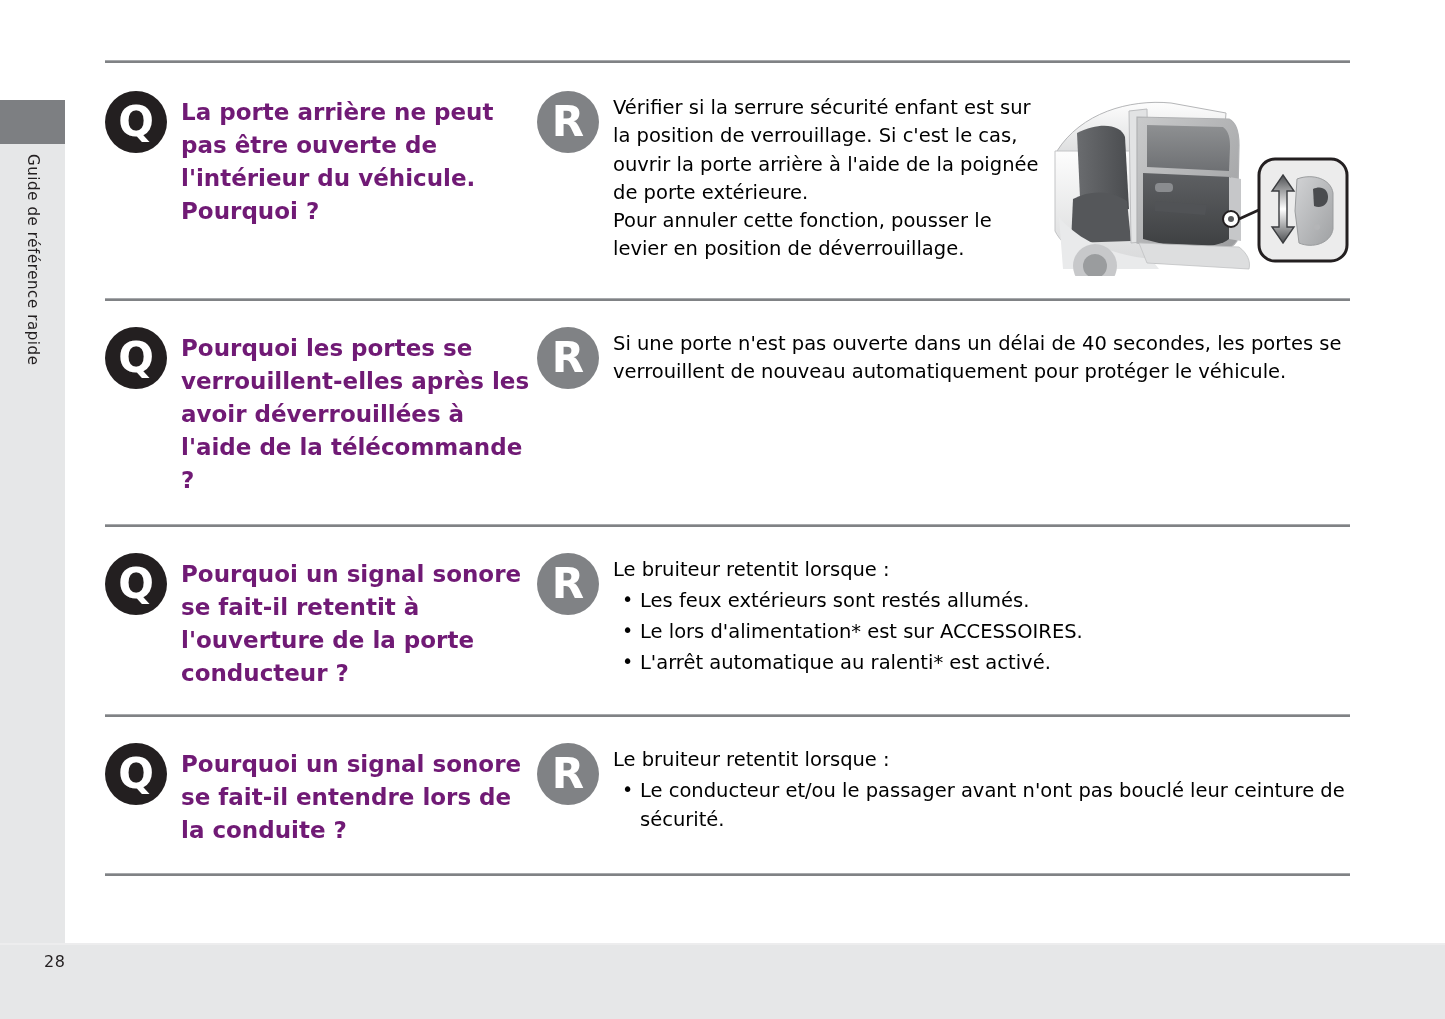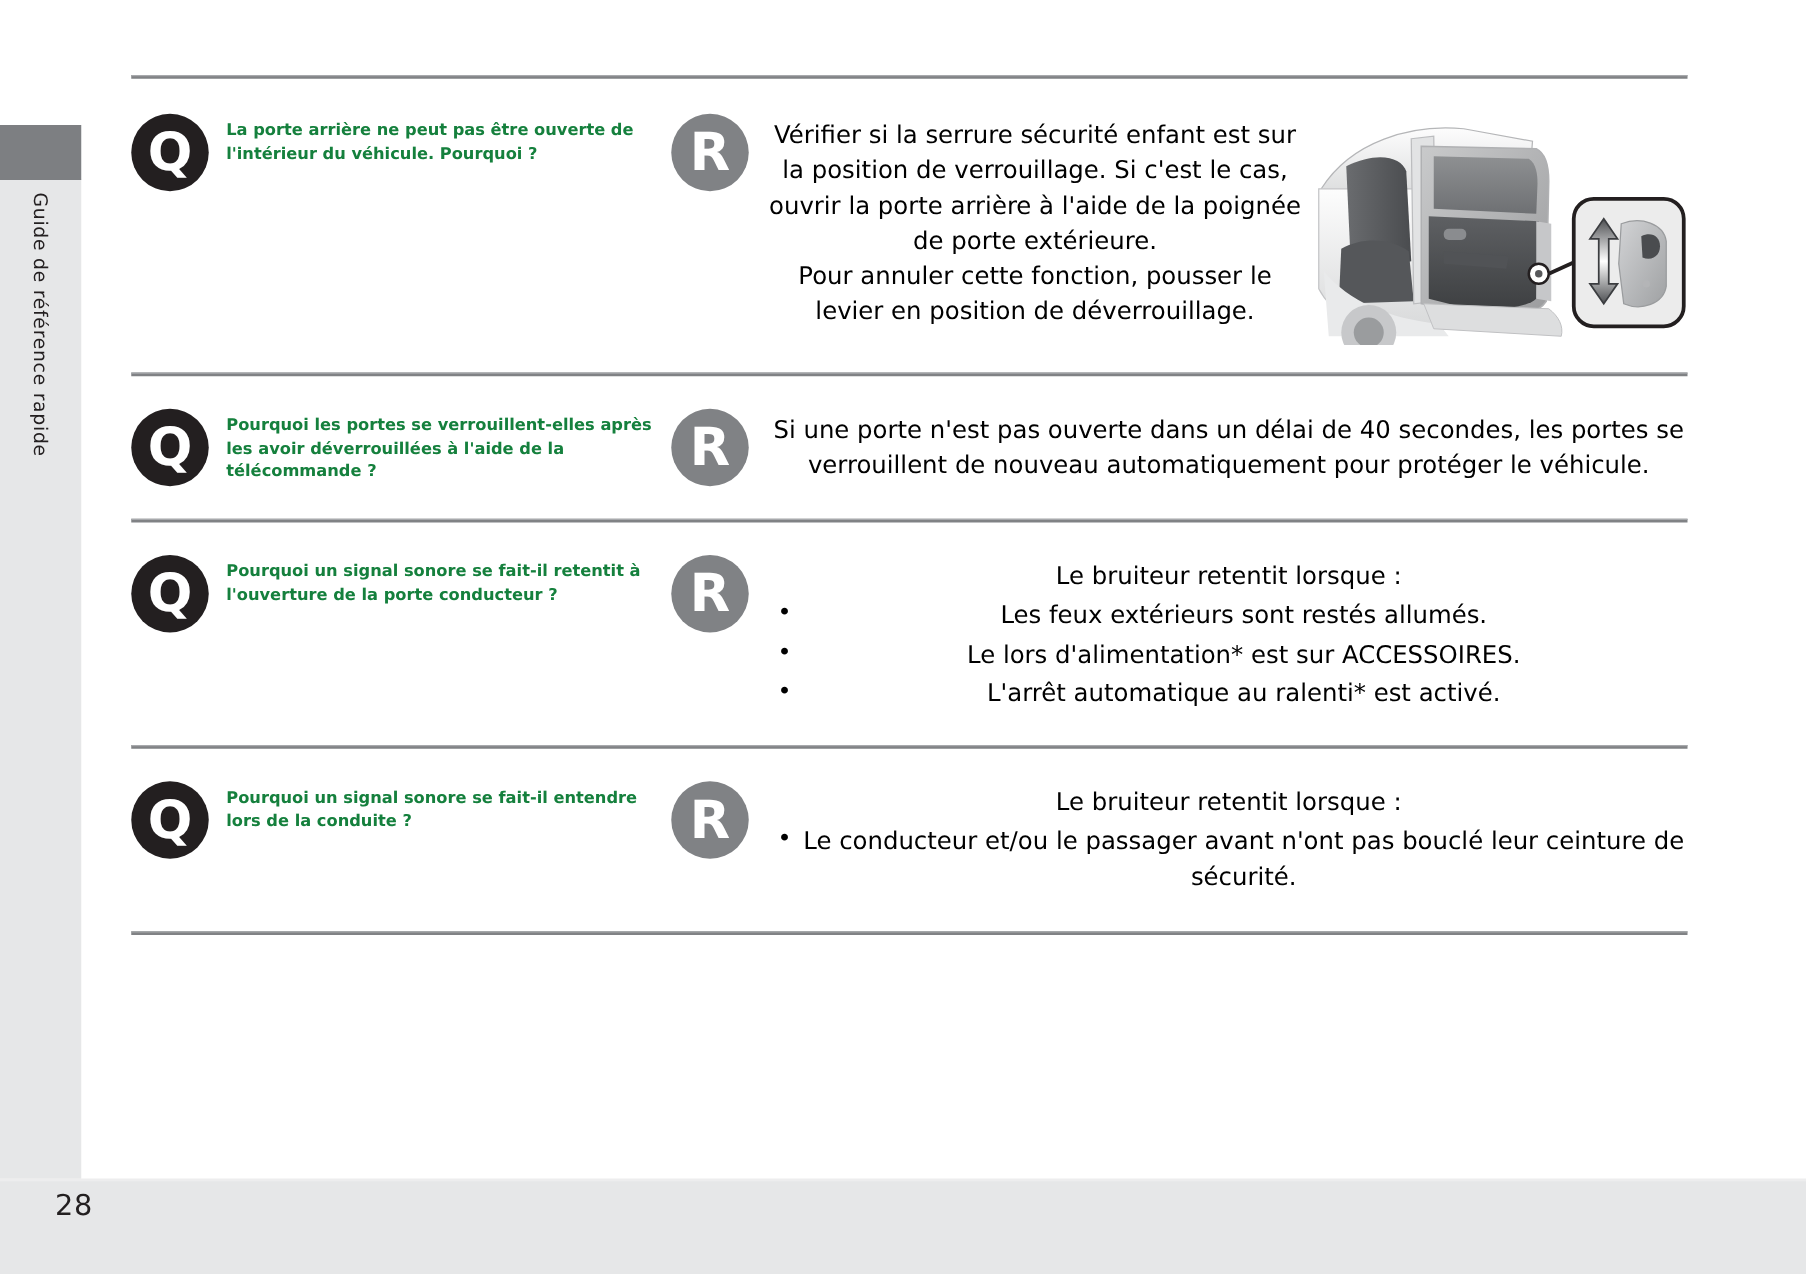--- a/index.html
+++ b/index.html
@@ -80,21 +80,21 @@
     letter-spacing: 0.6px;
     white-space: nowrap;
     padding-top: 4px;
   }
 
   
   .page-number {
     position: absolute;
     left: 44px;
     top: 952px;
-    font-size: 23px;
+    font-size: 16px;
     color: #231f20;
     letter-spacing: 0.5px;
   }
 
   
   #content {
     position: absolute;
     left: 105px;
     top: 60px;
     width: 1245px;
@@ -141,33 +141,32 @@
     font-weight: bold;
     font-size: 42px;
     line-height: 1;
     margin-right: 14px;
     user-select: none;
   }
   .badge-q { background: #231f20; }
   .badge-r { background: #808285; }
 
   .q-text {
-    font-size: 13px;
+    font-size: 23px;
     font-weight: bold;
     line-height: 1.44;
-    color: #15803d;
+    color: #701a75;
     padding-top: 5px;
   }
 
   .r-text {
     font-size: 19.5px;
     line-height: 1.45;
     color: #000000;
     padding-top: 3px;
-    text-align: center;
   }
   .r-text p { margin: 0; }
 
   ul.bullets {
     margin: 0;
     padding: 0;
     list-style: none;
   }
   ul.bullets li {
     position: relative;

